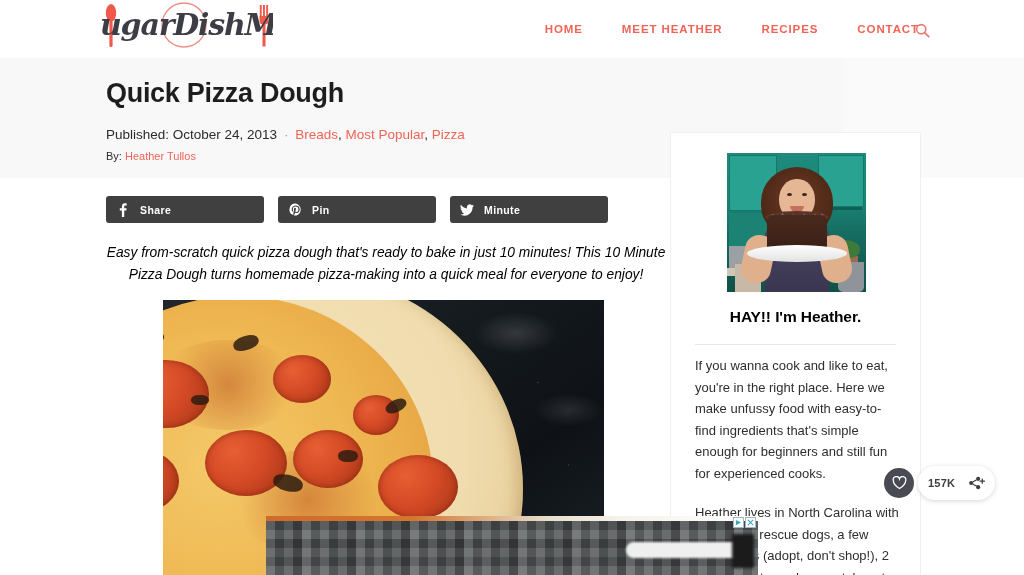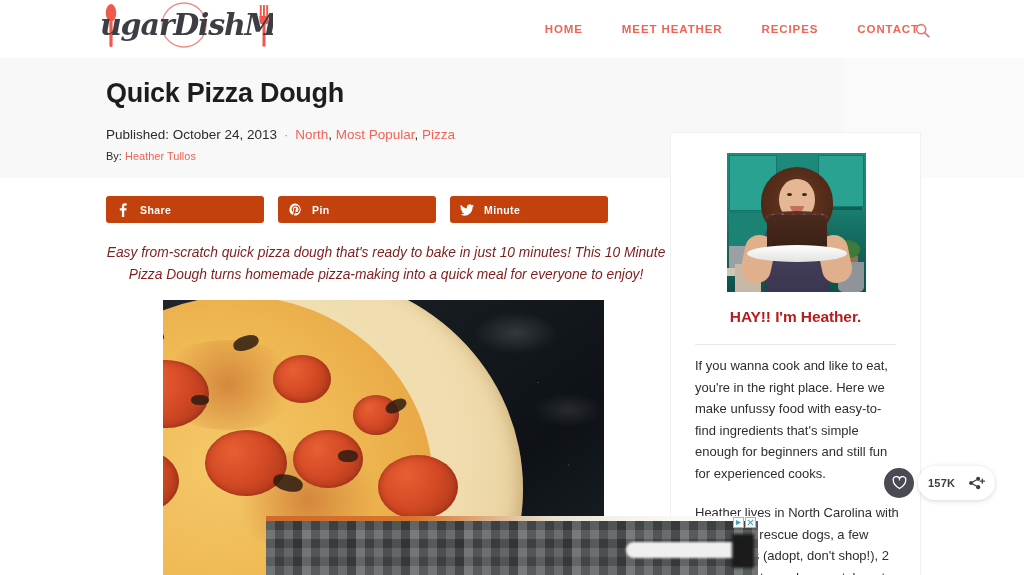--- a/index.html
+++ b/index.html
@@ -72,39 +72,39 @@
 
   
   .content { position: absolute; top: 178px; left: 0; width: 1024px; height: 397px; background: #ffffff; }
 
   .share-row {
     position: absolute; left: 106px; top: 18px;
     display: flex; gap: 14px;
   }
   .share-btn {
     width: 158px; height: 27px;
-    background: #c2410c;
+    background: #404040;
     border: none; border-radius: 3px;
     display: flex; align-items: center;
     cursor: pointer;
     color: #ffffff;
   }
   .share-btn .sb-icon {
     width: 34px; display: flex; align-items: center; justify-content: center;
     font-size: 12px;
   }
   .share-btn .sb-label {
     font-size: 10.5px; font-weight: bold; letter-spacing: 0.4px;
   }
 
   .lede {
     position: absolute; left: 106px; top: 64px;
     width: 560px;
     font-style: italic; font-size: 13.8px; line-height: 22px;
-    color: #7f1d1d; text-align: center;
+    color: #000000; text-align: center;
   }
 
   
   .pizza-photo {
     position: absolute; left: 163px; top: 122px;
     width: 441px; height: 275px;
     overflow: hidden;
     background: #12161a;
   }
   .slate {
@@ -224,21 +224,21 @@
       radial-gradient(2px 2px at 26% 40%, #8a5fa0, transparent),
       radial-gradient(2px 2px at 44% 55%, #c07a9a, transparent),
       radial-gradient(2px 2px at 62% 42%, #7a5190, transparent),
       radial-gradient(2px 2px at 80% 52%, #b06f90, transparent),
       radial-gradient(2px 2px at 92% 44%, #8a5fa0, transparent);
   }
 
   .sidebar-heading {
     position: absolute; left: 0; top: 175px; width: 249px;
     text-align: center;
-    font-size: 15.5px; font-weight: bold; color: #b91c1c;
+    font-size: 15.5px; font-weight: bold; color: #000000;
     letter-spacing: -0.1px;
   }
   .sidebar-divider {
     position: absolute; left: 24px; top: 211px; width: 201px; height: 1px;
     background: #e8e8e8;
   }
   .sidebar-body {
     position: absolute; left: 24px; top: 222px; width: 206px;
     font-size: 13px; line-height: 21.5px; color: #2e2e2e;
   }
@@ -352,21 +352,21 @@
       </svg>
     </button>
   </header>
 
   <section class="title-band">
     <h1 class="post-title">Quick Pizza Dough</h1>
 
     <div class="post-meta">
       <span>Published: October 24, 2013</span>
       <span class="meta-dot">·</span>
-      <a href="#">North</a><span>, </span><a href="#">Most Popular</a><span>, </span><a href="#">Pizza</a>
+      <a href="#">Breads</a><span>, </span><a href="#">Most Popular</a><span>, </span><a href="#">Pizza</a>
     </div>
 
     <div class="post-byline">
       <span>By:</span>
       <a href="#">Heather Tullos</a>
     </div>
   </section>
 
   <main class="content">
 

